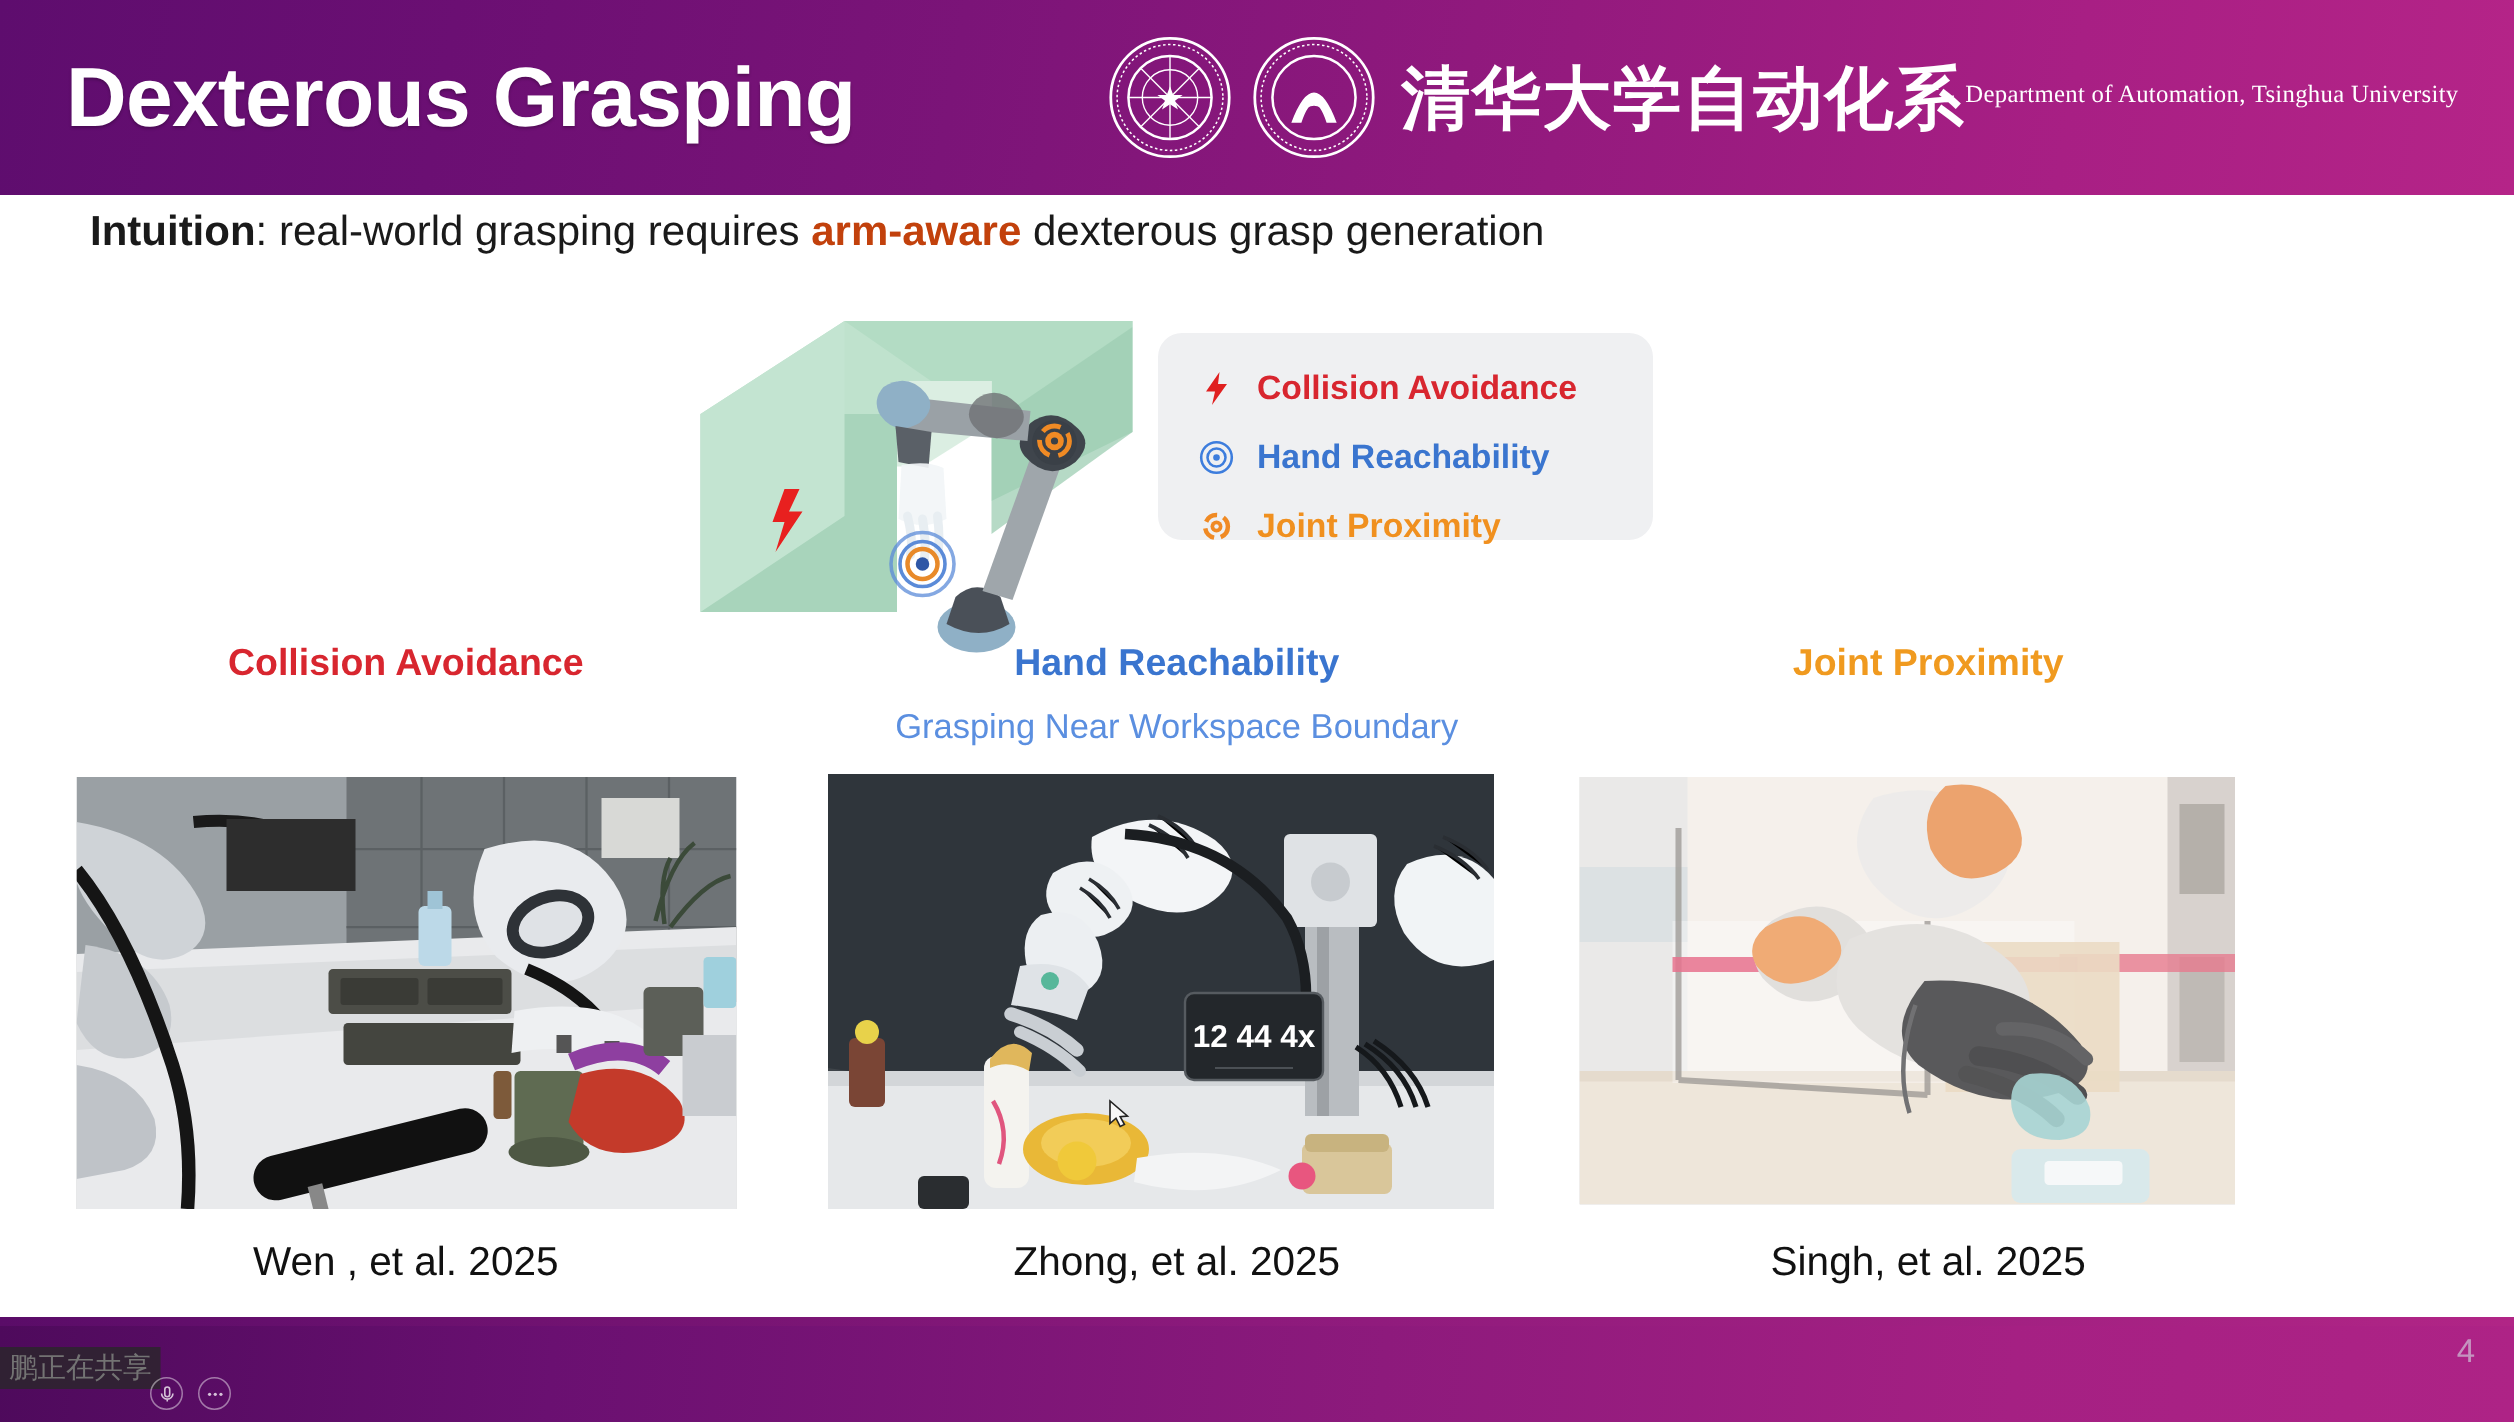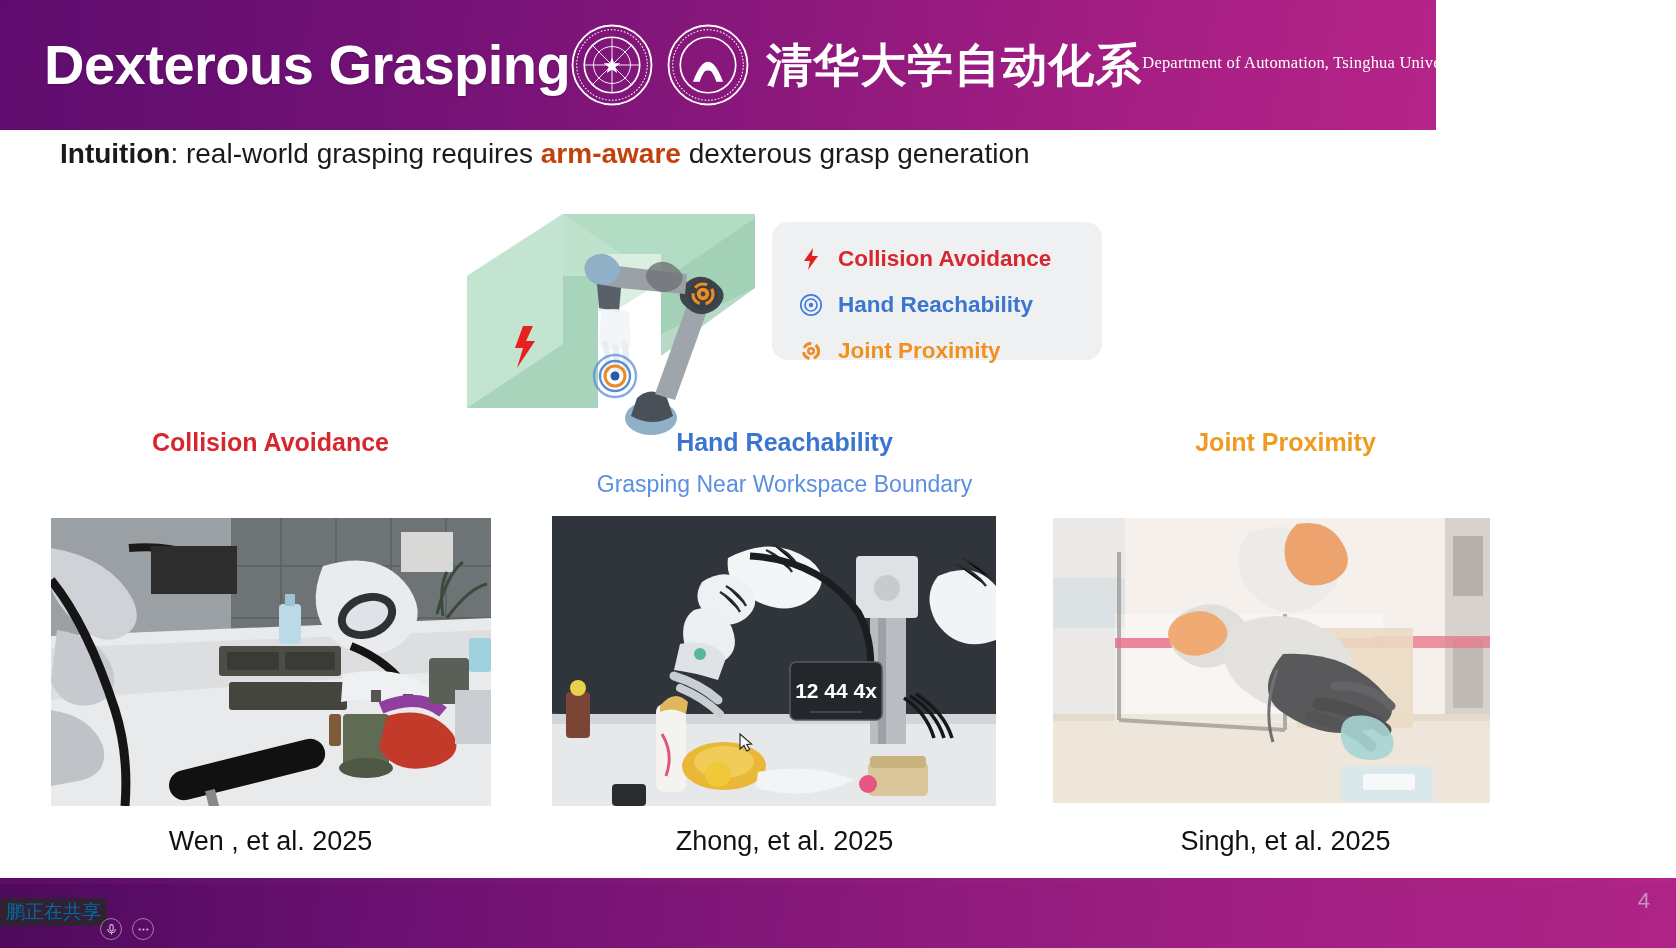--- a/index.html
+++ b/index.html
@@ -6,21 +6,21 @@
   html, body {
     width: 1676px; height: 948px;
     background: #ffffff;
     font-family: "Liberation Sans", sans-serif;
     overflow: hidden;
   }
   #root { position: relative; width: 1676px; height: 948px; background:#fff; }
 
   
   .header {
-    position: absolute; left: 0; top: 0; width: 1436px; height: 130px;
+    position: absolute; left: 0; top: 0; width: 1676px; height: 130px;
     background: linear-gradient(100deg, #5e0d6e 0%, #6b0f73 18%, #7b1478 38%, #941a7e 62%, #a81f84 82%, #b52488 100%);
     display: flex; align-items: center; justify-content: space-between;
     padding: 0 37px 0 44px;
   }
   .slide-title {
     color: #ffffff; font-size: 56px; font-weight: bold;
     letter-spacing: -0.5px; line-height: 1; text-shadow: 0 1px 2px rgba(0,0,0,.25);
     white-space: nowrap;
   }
   .logo-block { display:flex; align-items:center; gap: 12px; }
@@ -77,21 +77,21 @@
   .footbar {
     position:absolute; left:0; top: 884px; width:1676px; height: 64px;
     background: linear-gradient(95deg, #4e0a5c 0%, #6a1071 22%, #8d1a7c 55%, #a52083 80%, #ae2386 100%);
   }
   .page-num {
     position:absolute; right: 26px; top: 888px;
     color:#c9a7c9; font-size: 22px; opacity:.85;
   }
   .share-pill {
     position:absolute; left: 0px; top: 898px; height: 28px;
-    background: rgba(40,40,40,.78); color:#0369a1;
+    background: rgba(40,40,40,.78); color:#737373;
     font-family:"DejaVu Sans", sans-serif; font-size: 19px;
     display:flex; align-items:center; padding: 0 6px; white-space:nowrap;
   }
   .tray { position:absolute; left: 100px; top: 918px; display:flex; gap: 10px; align-items:center; }
   .tray-btn {
     width: 22px; height: 22px; border-radius: 50%;
     border: 1.2px solid rgba(255,255,255,.45);
     display:flex; align-items:center; justify-content:center;
     color: rgba(255,255,255,.75); font-size: 12px;
   }

